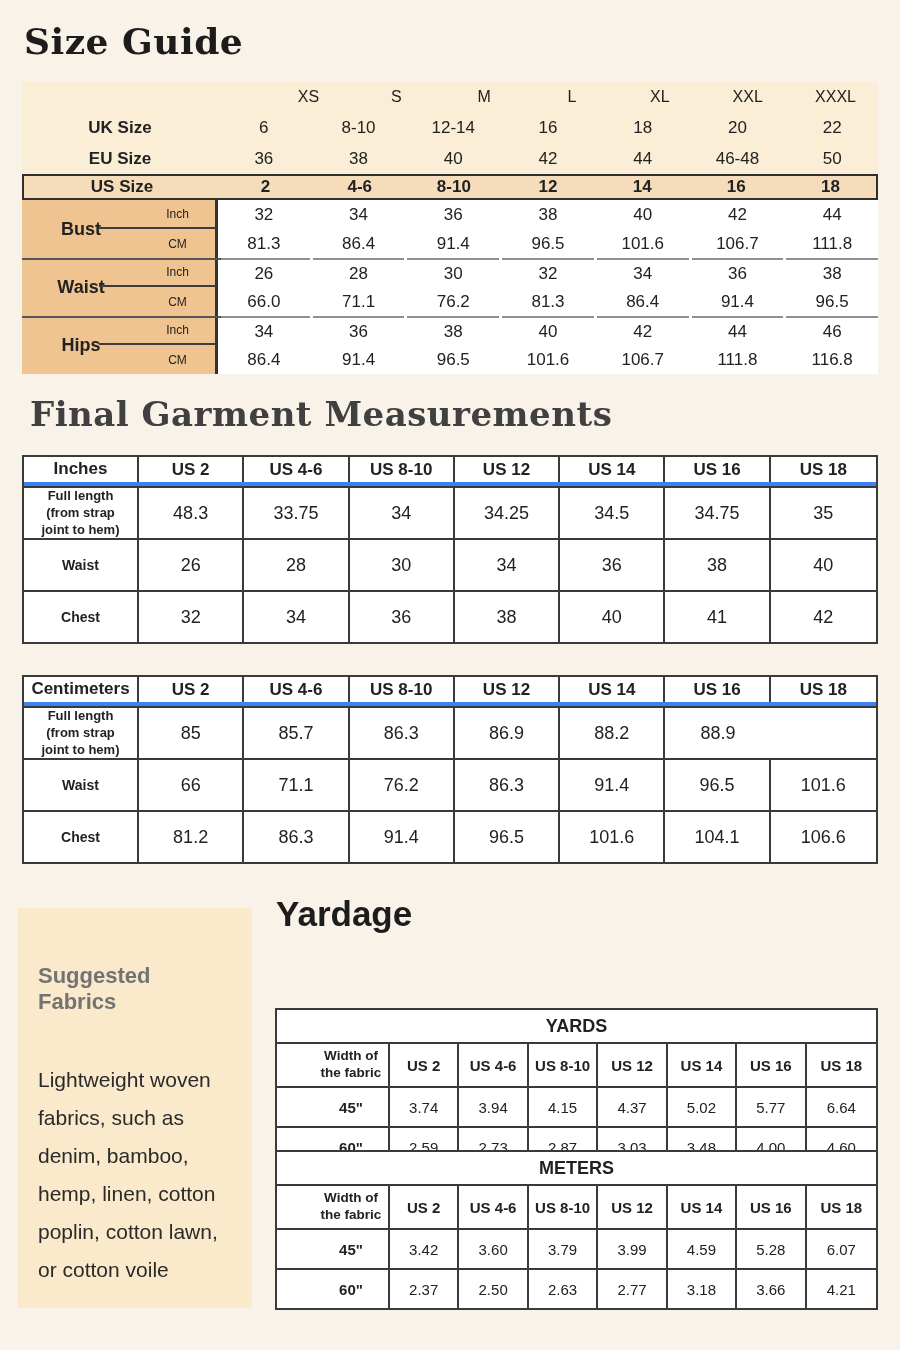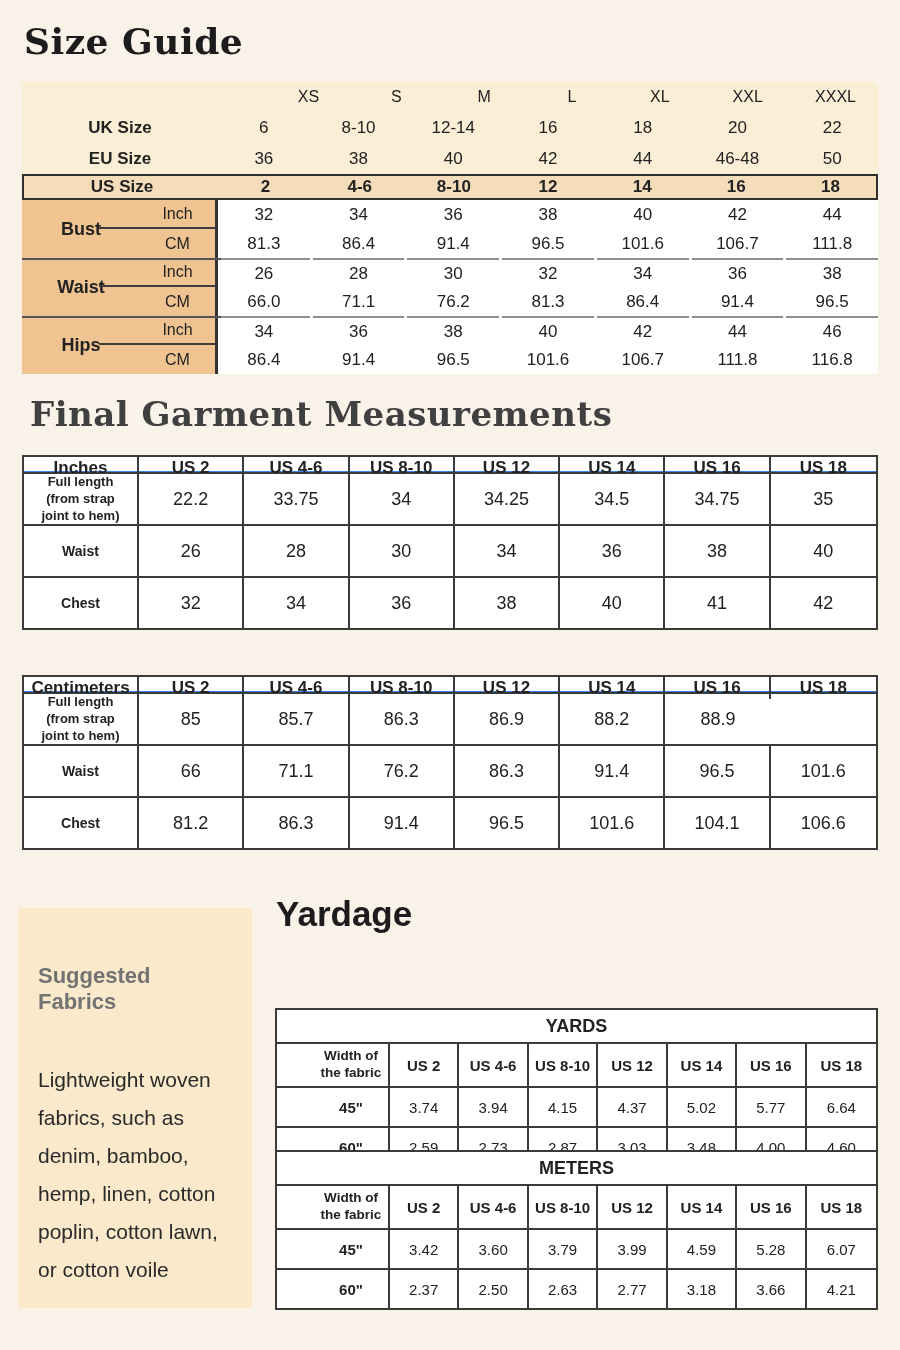--- a/index.html
+++ b/index.html
@@ -27,32 +27,32 @@
   .sg-vrow { display:grid; grid-template-columns:repeat(7,1fr); column-gap:3px; }
   .sg-vrow .cell, .sg-gvals .cell { display:flex; align-items:center; justify-content:center; font-size:17px; }
   .r-sizes .cell { font-size:16px; }
   .us-row { background:#f5dcba; border:2px solid #2f2f2f; height:26px; }
   .us-row .sg-rowlabel, .us-row .cell { font-weight:bold; }
 
   .sg-group { display:grid; grid-template-columns:118px 78px 1fr; grid-template-rows:29px 29px; position:relative; }
   .sg-glabel { grid-row:1/3; grid-column:1; background:#f0c490; display:flex; align-items:center; justify-content:center;
                font-weight:bold; font-size:18px; position:relative; }
   .sg-glabel .gline { position:absolute; right:0; top:27px; width:35%; height:2px; background:#3d3d3d; }
-  .sg-sub { background:#f0c490; border-right:3px solid #333; display:flex; align-items:center; justify-content:center; font-size:16px; }
+  .sg-sub { background:#f0c490; border-right:3px solid #333; display:flex; align-items:center; justify-content:center; font-size:12px; }
   .sg-sub.inch { border-bottom:2px solid #3d3d3d; }
   .sg-gvals { background:#fff; }
   .sg-group.sep::before { content:""; position:absolute; left:0; top:0; width:199px; height:2px; background:#555; z-index:2; }
   .sg-group.sep .sg-gvals.top .cell { border-top:2px solid #8f8f8f; }
 
   
   .g-table { position:absolute; left:22px; width:856px; border:2px solid #3a3a3a; background:#fff; }
   .t-inches { top:455px; }
   .t-cm     { top:675px; }
   .g-row { display:grid; grid-template-columns:115px 1fr; height:52px; }
-  .g-row.head { height:15px; border-bottom:1px solid #3b82f6; }
+  .g-row.head { height:29px; border-bottom:4px solid #3b82f6; }
   .g-row + .g-row { border-top:2px solid #3a3a3a; }
   .g-vals { display:grid; grid-template-columns:repeat(7,1fr); }
   .g-cell { display:flex; align-items:center; justify-content:center; border-right:2px solid #3a3a3a; text-align:center; }
   .g-vals .g-cell:last-child { border-right:none; }
   .g-vals .g-cell { font-size:18px; }
   .g-row.head .g-cell { font-weight:bold; font-size:17px; }
   .g-cell.label { font-weight:bold; font-size:14px; padding:0 8px; line-height:1.3; }
   .g-cell.label.small { font-size:13px; }
   .g-cell.unit { font-size:17px; }
 
@@ -229,21 +229,21 @@
           <div class="g-cell">US 8-10</div>
           <div class="g-cell">US 12</div>
           <div class="g-cell">US 14</div>
           <div class="g-cell">US 16</div>
           <div class="g-cell">US 18</div>
         </div>
     </div>
     <div class="g-row">
       <div class="g-cell label small">Full length (from strap joint to hem)</div>
       <div class="g-vals">
-          <div class="g-cell">22.2</div>
+          <div class="g-cell">48.3</div>
           <div class="g-cell">33.75</div>
           <div class="g-cell">34</div>
           <div class="g-cell">34.25</div>
           <div class="g-cell">34.5</div>
           <div class="g-cell">34.75</div>
           <div class="g-cell">35</div>
         </div>
     </div>
     <div class="g-row">
       <div class="g-cell label">Waist</div>

